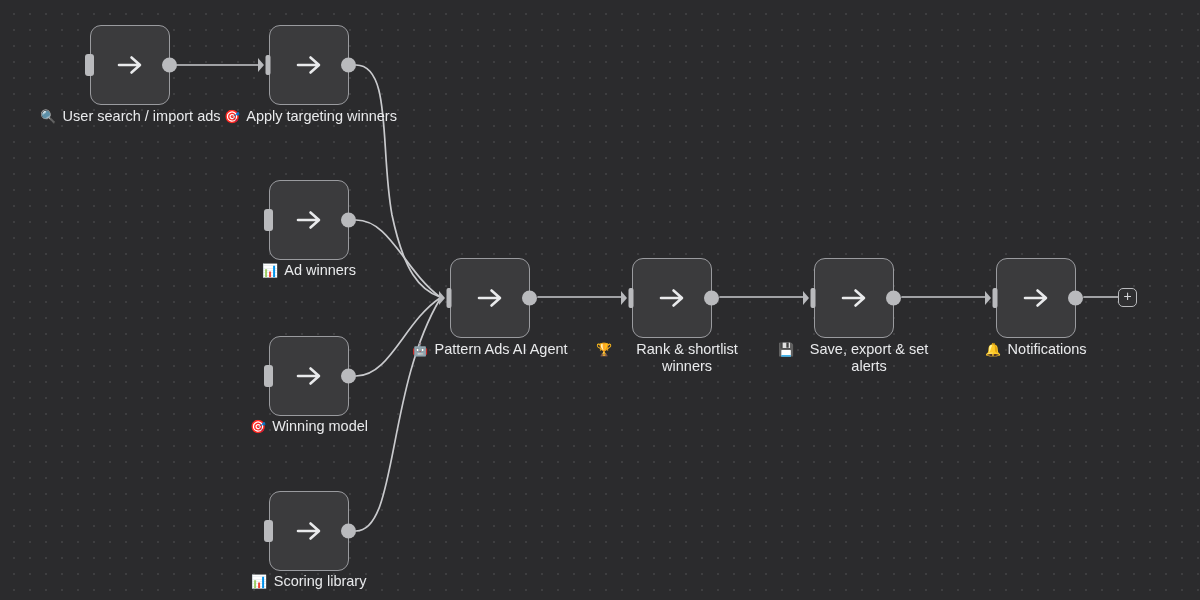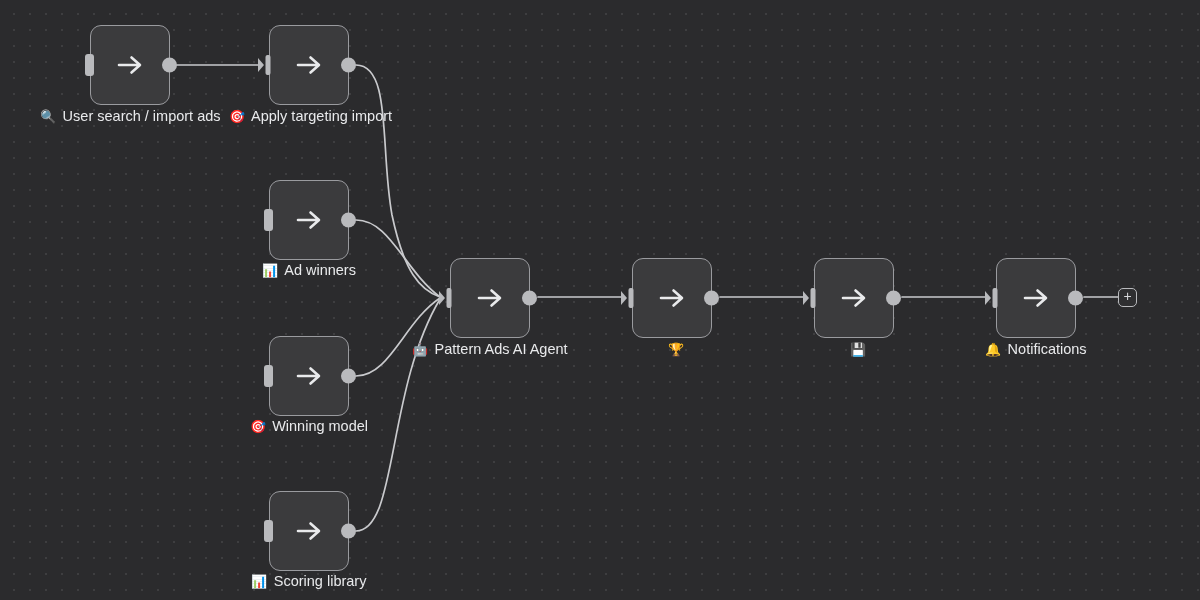--- a/index.html
+++ b/index.html
@@ -169,21 +169,21 @@
         </div>
         <span class="node-arrow">
           <svg viewBox="0 0 34 34" width="34" height="34" aria-hidden="true">
             <path d="M6 17 H26 M18.5 9.5 L27 17 L18.5 24.5" fill="none" stroke="#e9eaec" stroke-width="2.6" stroke-linecap="round" stroke-linejoin="round"></path>
           </svg>
         </span>
         <div class="port-out"></div>
       </div>
       <div class="node-label" style="left: 218px; top: 108px; width: 185px; color: rgb(233, 234, 236);">
         <span class="label-icon">🎯</span>
-        <span class="label-text">Apply targeting import</span>
+        <span class="label-text">Apply targeting winners</span>
       </div>
       <div class="node" style="left: 269px; top: 180px; background: rgb(59, 59, 61); border-color: rgb(154, 155, 159);">
         <div class="port-stub"></div>
         <span class="node-arrow">
           <svg viewBox="0 0 34 34" width="34" height="34" aria-hidden="true">
             <path d="M6 17 H26 M18.5 9.5 L27 17 L18.5 24.5" fill="none" stroke="#e9eaec" stroke-width="2.6" stroke-linecap="round" stroke-linejoin="round"></path>
           </svg>
         </span>
         <div class="port-out"></div>
       </div>
@@ -244,37 +244,39 @@
         </div>
         <span class="node-arrow">
           <svg viewBox="0 0 34 34" width="34" height="34" aria-hidden="true">
             <path d="M6 17 H26 M18.5 9.5 L27 17 L18.5 24.5" fill="none" stroke="#e9eaec" stroke-width="2.6" stroke-linecap="round" stroke-linejoin="round"></path>
           </svg>
         </span>
         <div class="port-out"></div>
       </div>
       <div class="node-label" style="left: 596px; top: 341px; width: 160px; color: rgb(233, 234, 236);">
         <span class="label-icon">🏆</span>
+        <span class="label-text">Rank &amp; shortlist winners</span>
       </div>
       <div class="node" style="left: 814px; top: 258px; background: rgb(59, 59, 61); border-color: rgb(154, 155, 159);">
         <div class="port-in">
           <svg viewBox="0 0 16 22" width="16" height="22" aria-hidden="true">
             <path d="M1 4 L7 11 L1 18 Z" fill="#b9babd"></path>
             <rect x="8.5" y="1" width="5" height="20" rx="2" fill="#b9babd"></rect>
           </svg>
         </div>
         <span class="node-arrow">
           <svg viewBox="0 0 34 34" width="34" height="34" aria-hidden="true">
             <path d="M6 17 H26 M18.5 9.5 L27 17 L18.5 24.5" fill="none" stroke="#e9eaec" stroke-width="2.6" stroke-linecap="round" stroke-linejoin="round"></path>
           </svg>
         </span>
         <div class="port-out"></div>
       </div>
       <div class="node-label" style="left: 778px; top: 341px; width: 160px; color: rgb(233, 234, 236);">
         <span class="label-icon">💾</span>
+        <span class="label-text">Save, export &amp; set alerts</span>
       </div>
       <div class="node" style="left: 996px; top: 258px; background: rgb(59, 59, 61); border-color: rgb(154, 155, 159);">
         <div class="port-in">
           <svg viewBox="0 0 16 22" width="16" height="22" aria-hidden="true">
             <path d="M1 4 L7 11 L1 18 Z" fill="#b9babd"></path>
             <rect x="8.5" y="1" width="5" height="20" rx="2" fill="#b9babd"></rect>
           </svg>
         </div>
         <span class="node-arrow">
           <svg viewBox="0 0 34 34" width="34" height="34" aria-hidden="true">

